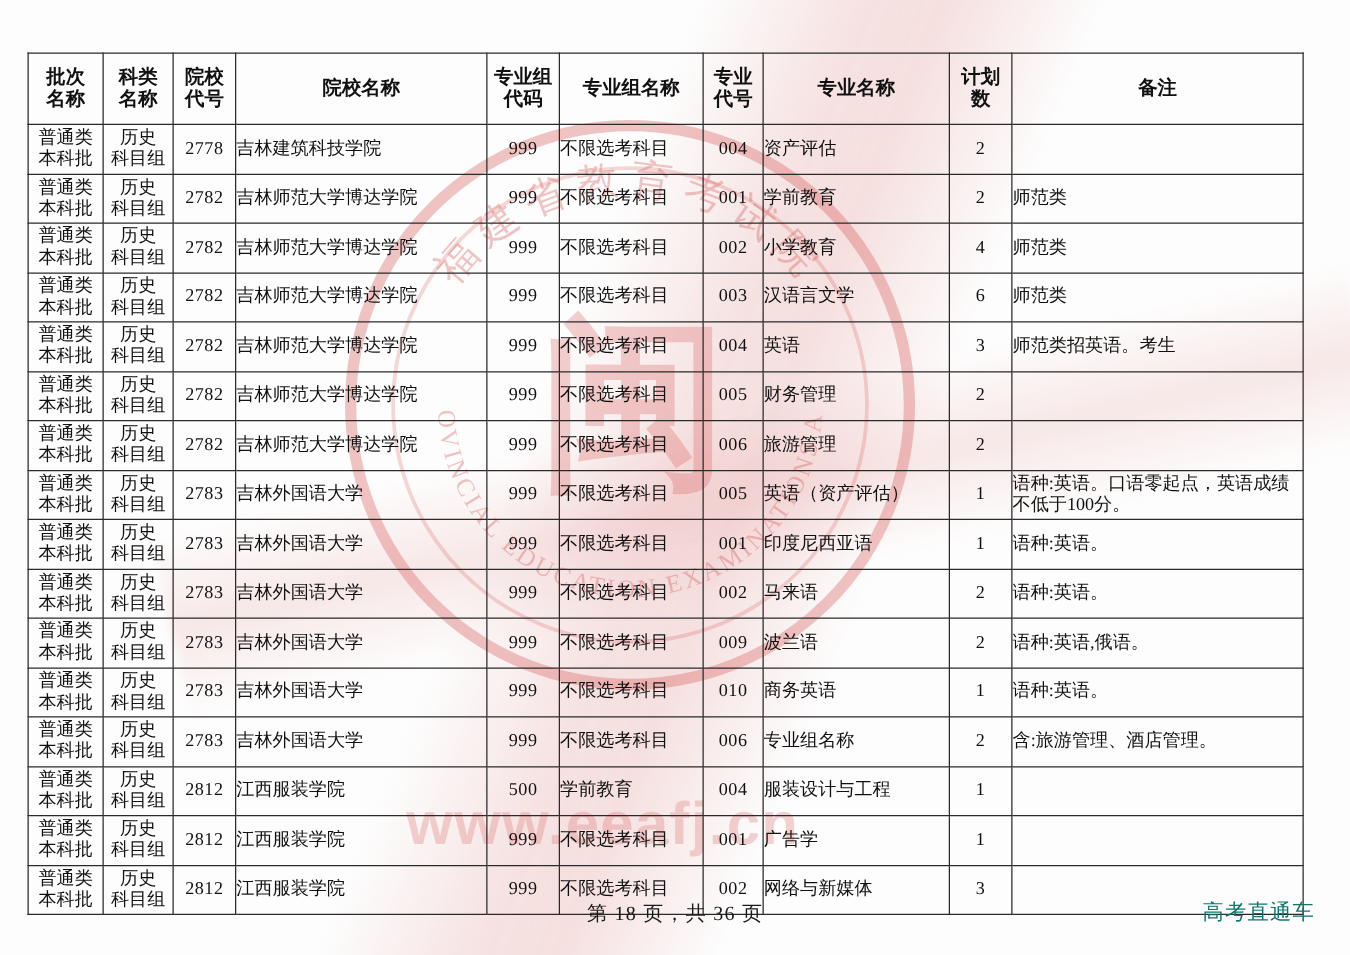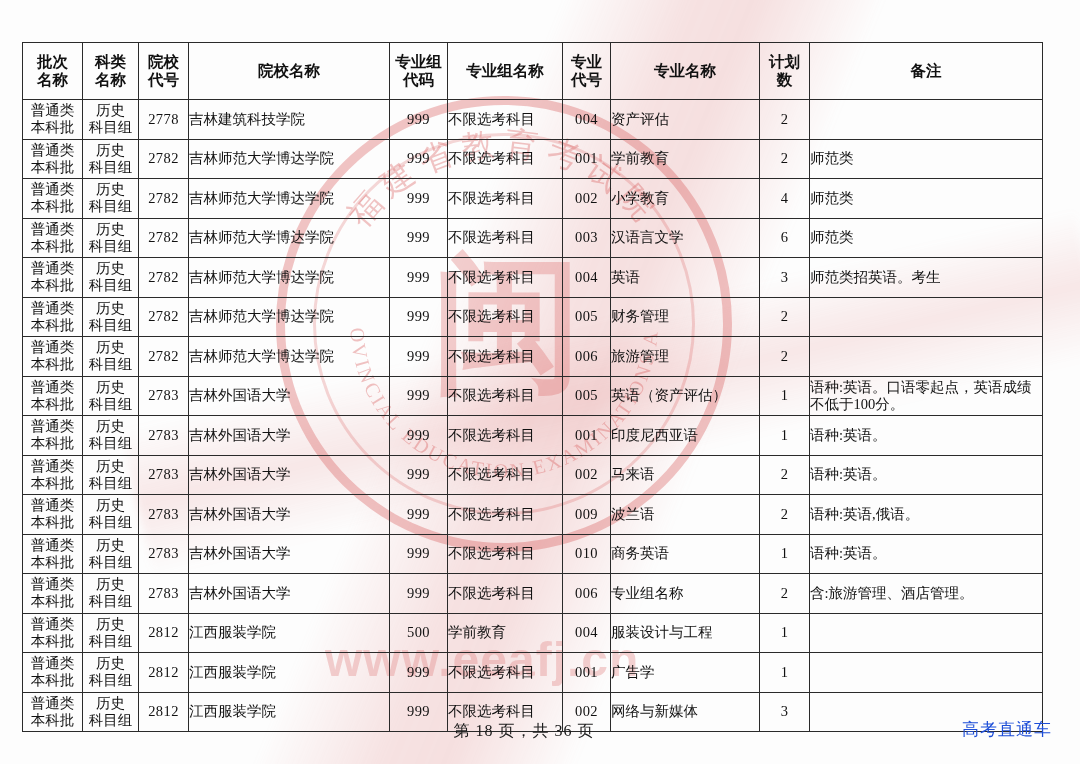--- a/index.html
+++ b/index.html
@@ -168,36 +168,36 @@
 
   .ctr   { text-align: center; }
   .lft   { text-align: left; padding-left: 8px; }
   .two   { line-height: 1.12; font-size: 14.5px; margin-left: 48px; }
   .num   { font-family: "Liberation Serif", "DejaVu Serif", serif; letter-spacing: 0.4px; }
   .small { font-size: 13px; margin-left: 28px; }
 
   
   .footer-page {
     position: absolute;
-    left: 0;
+    left: 16px;
     top: 721px;
     width: 1048px;
     text-align: center;
     font-size: 16px;
     color: #1a1a1a;
     letter-spacing: 1px;
     z-index: 6;
   }
   .footer-brand {
     position: absolute;
     right: 28px;
     top: 718px;
     font-family: "Liberation Sans", "DejaVu Sans", sans-serif;
     font-size: 17px;
-    color: #1d4ed8;
+    color: #0f766e;
     letter-spacing: 1px;
     z-index: 6;
   }
 </style>
 </head>
 <body>
 
 <div id="page">
 
   <div class="wm-layer">

